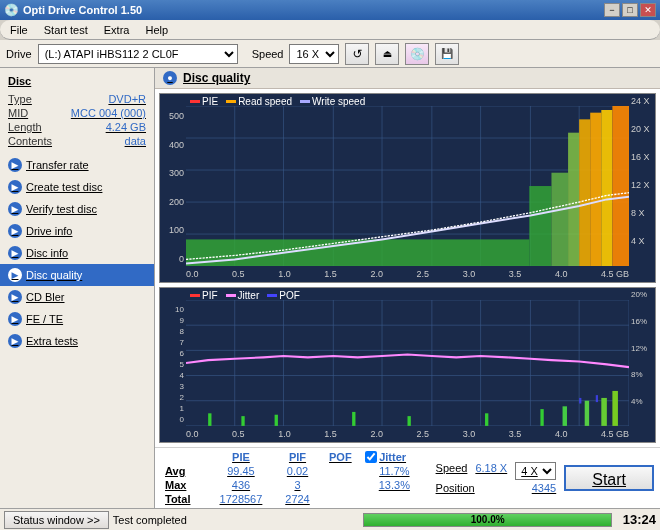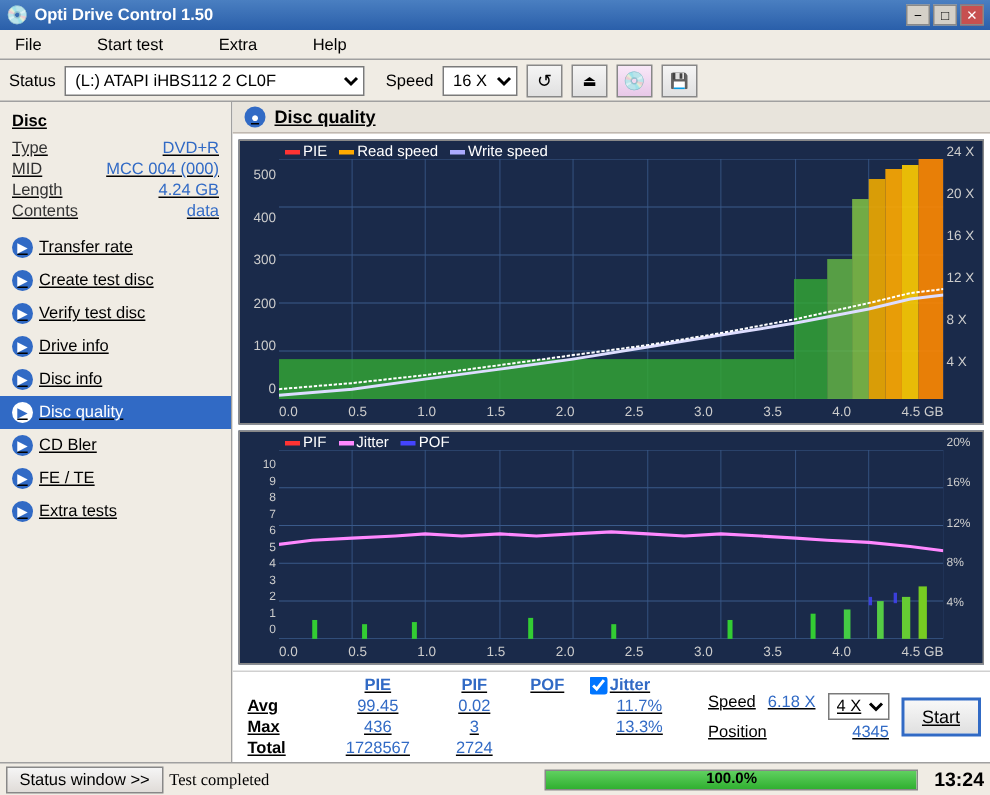--- a/index.html
+++ b/index.html
@@ -25,21 +25,22 @@
     .titlebar-btn.close { background: #c75050; color: white; }
 
     
     #menubar {
       background: #f0ece4;
       border-bottom: 1px solid #a0a0a0;
       height: 20px;
       display: flex;
       align-items: center;
       padding: 0 4px;
-      gap: 25px;
+      gap: 4px;
+      border-radius: 10px;
     }
     .menu-item {
       padding: 2px 6px;
       cursor: pointer;
       font-size: 11px;
       color: #000;
     }
 
     
     #drivebar {
@@ -265,22 +266,22 @@
       font-size: 11px;
       min-width: 120px;
     }
     .speed-row { display: flex; justify-content: space-between; gap: 8px; }
     .speed-label { color: #000; }
     .speed-value { color: #316ac5; }
 
     .start-btn {
       background: linear-gradient(to bottom, #f8f8f8, #e0e0e0);
       border: 2px solid #316ac5;
-      padding: 4px 12px;
-      font-size: 12px;
+      padding: 4px 26px;
+      font-size: 16px;
       cursor: pointer;
       align-self: center;
       height: 26px;
       min-width: 50px;
     }
 
     
     #statusbar {
       height: 22px;
       background: #f0ece4;
@@ -293,21 +294,21 @@
     }
     #status-window-btn {
       background: linear-gradient(to bottom, #f5f5f5, #e0dcd8);
       border: 1px solid #888;
       padding: 2px 8px;
       font-size: 11px;
       cursor: pointer;
       height: 18px;
       display: flex; align-items: center;
     }
-    #status-text { flex: 1; font-size: 11px; font-family: Liberation Serif, serif; }
+    #status-text { flex: 1; font-size: 11px; }
     #progress-bar-container {
       flex: 1;
       height: 14px;
       background: #e0e0e0;
       border: 1px solid #888;
       position: relative;
       overflow: hidden;
     }
     #progress-bar-fill {
       height: 100%;
@@ -357,21 +358,21 @@
 </div>
 
 <div id="menubar">
   <span class="menu-item">File</span>
   <span class="menu-item">Start test</span>
   <span class="menu-item">Extra</span>
   <span class="menu-item">Help</span>
 </div>
 
 <div id="drivebar">
-  <span>Status</span>
+  <span>Drive</span>
   <select class="" id="drive-select">
     <option id="drive-opt">(L:)  ATAPI iHBS112  2 CL0F</option>
   </select>
   <span style="margin-left:8px;">Speed</span>
   <select id="speed-select">
     <option>4 X</option>
     <option>8 X</option>
     <option>12 X</option>
     <option selected="">16 X</option>
     <option>Max</option>

